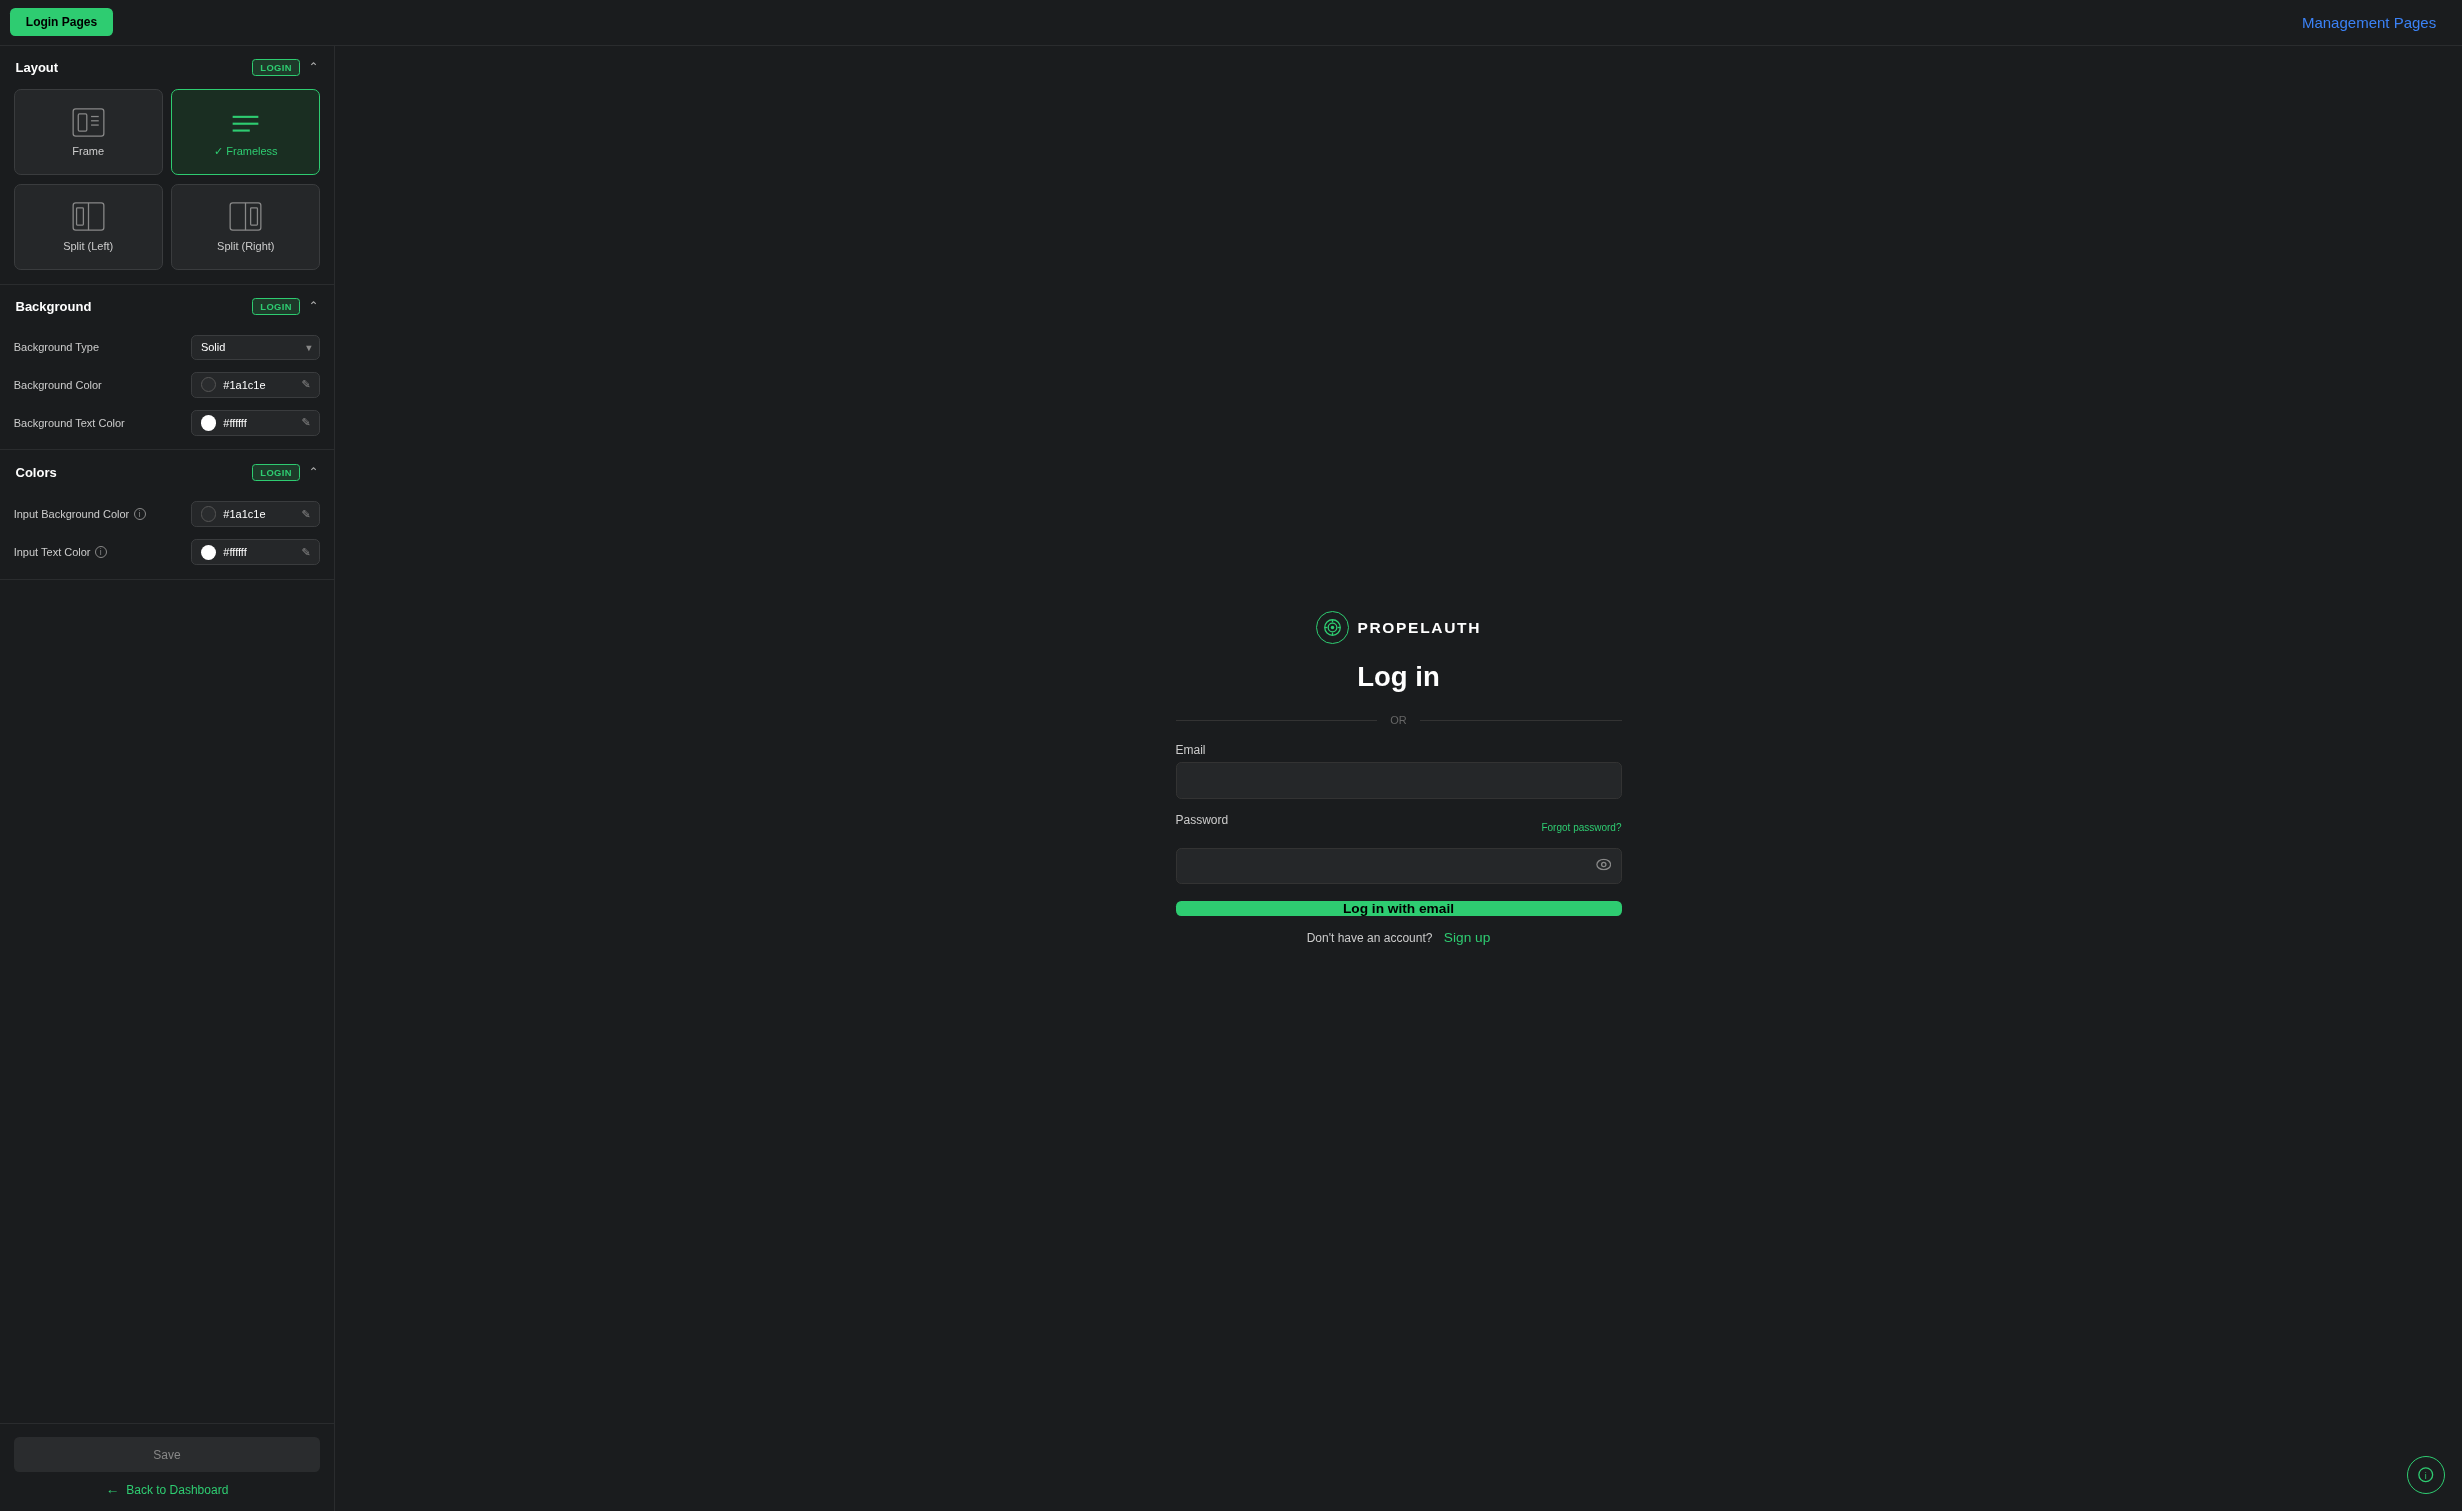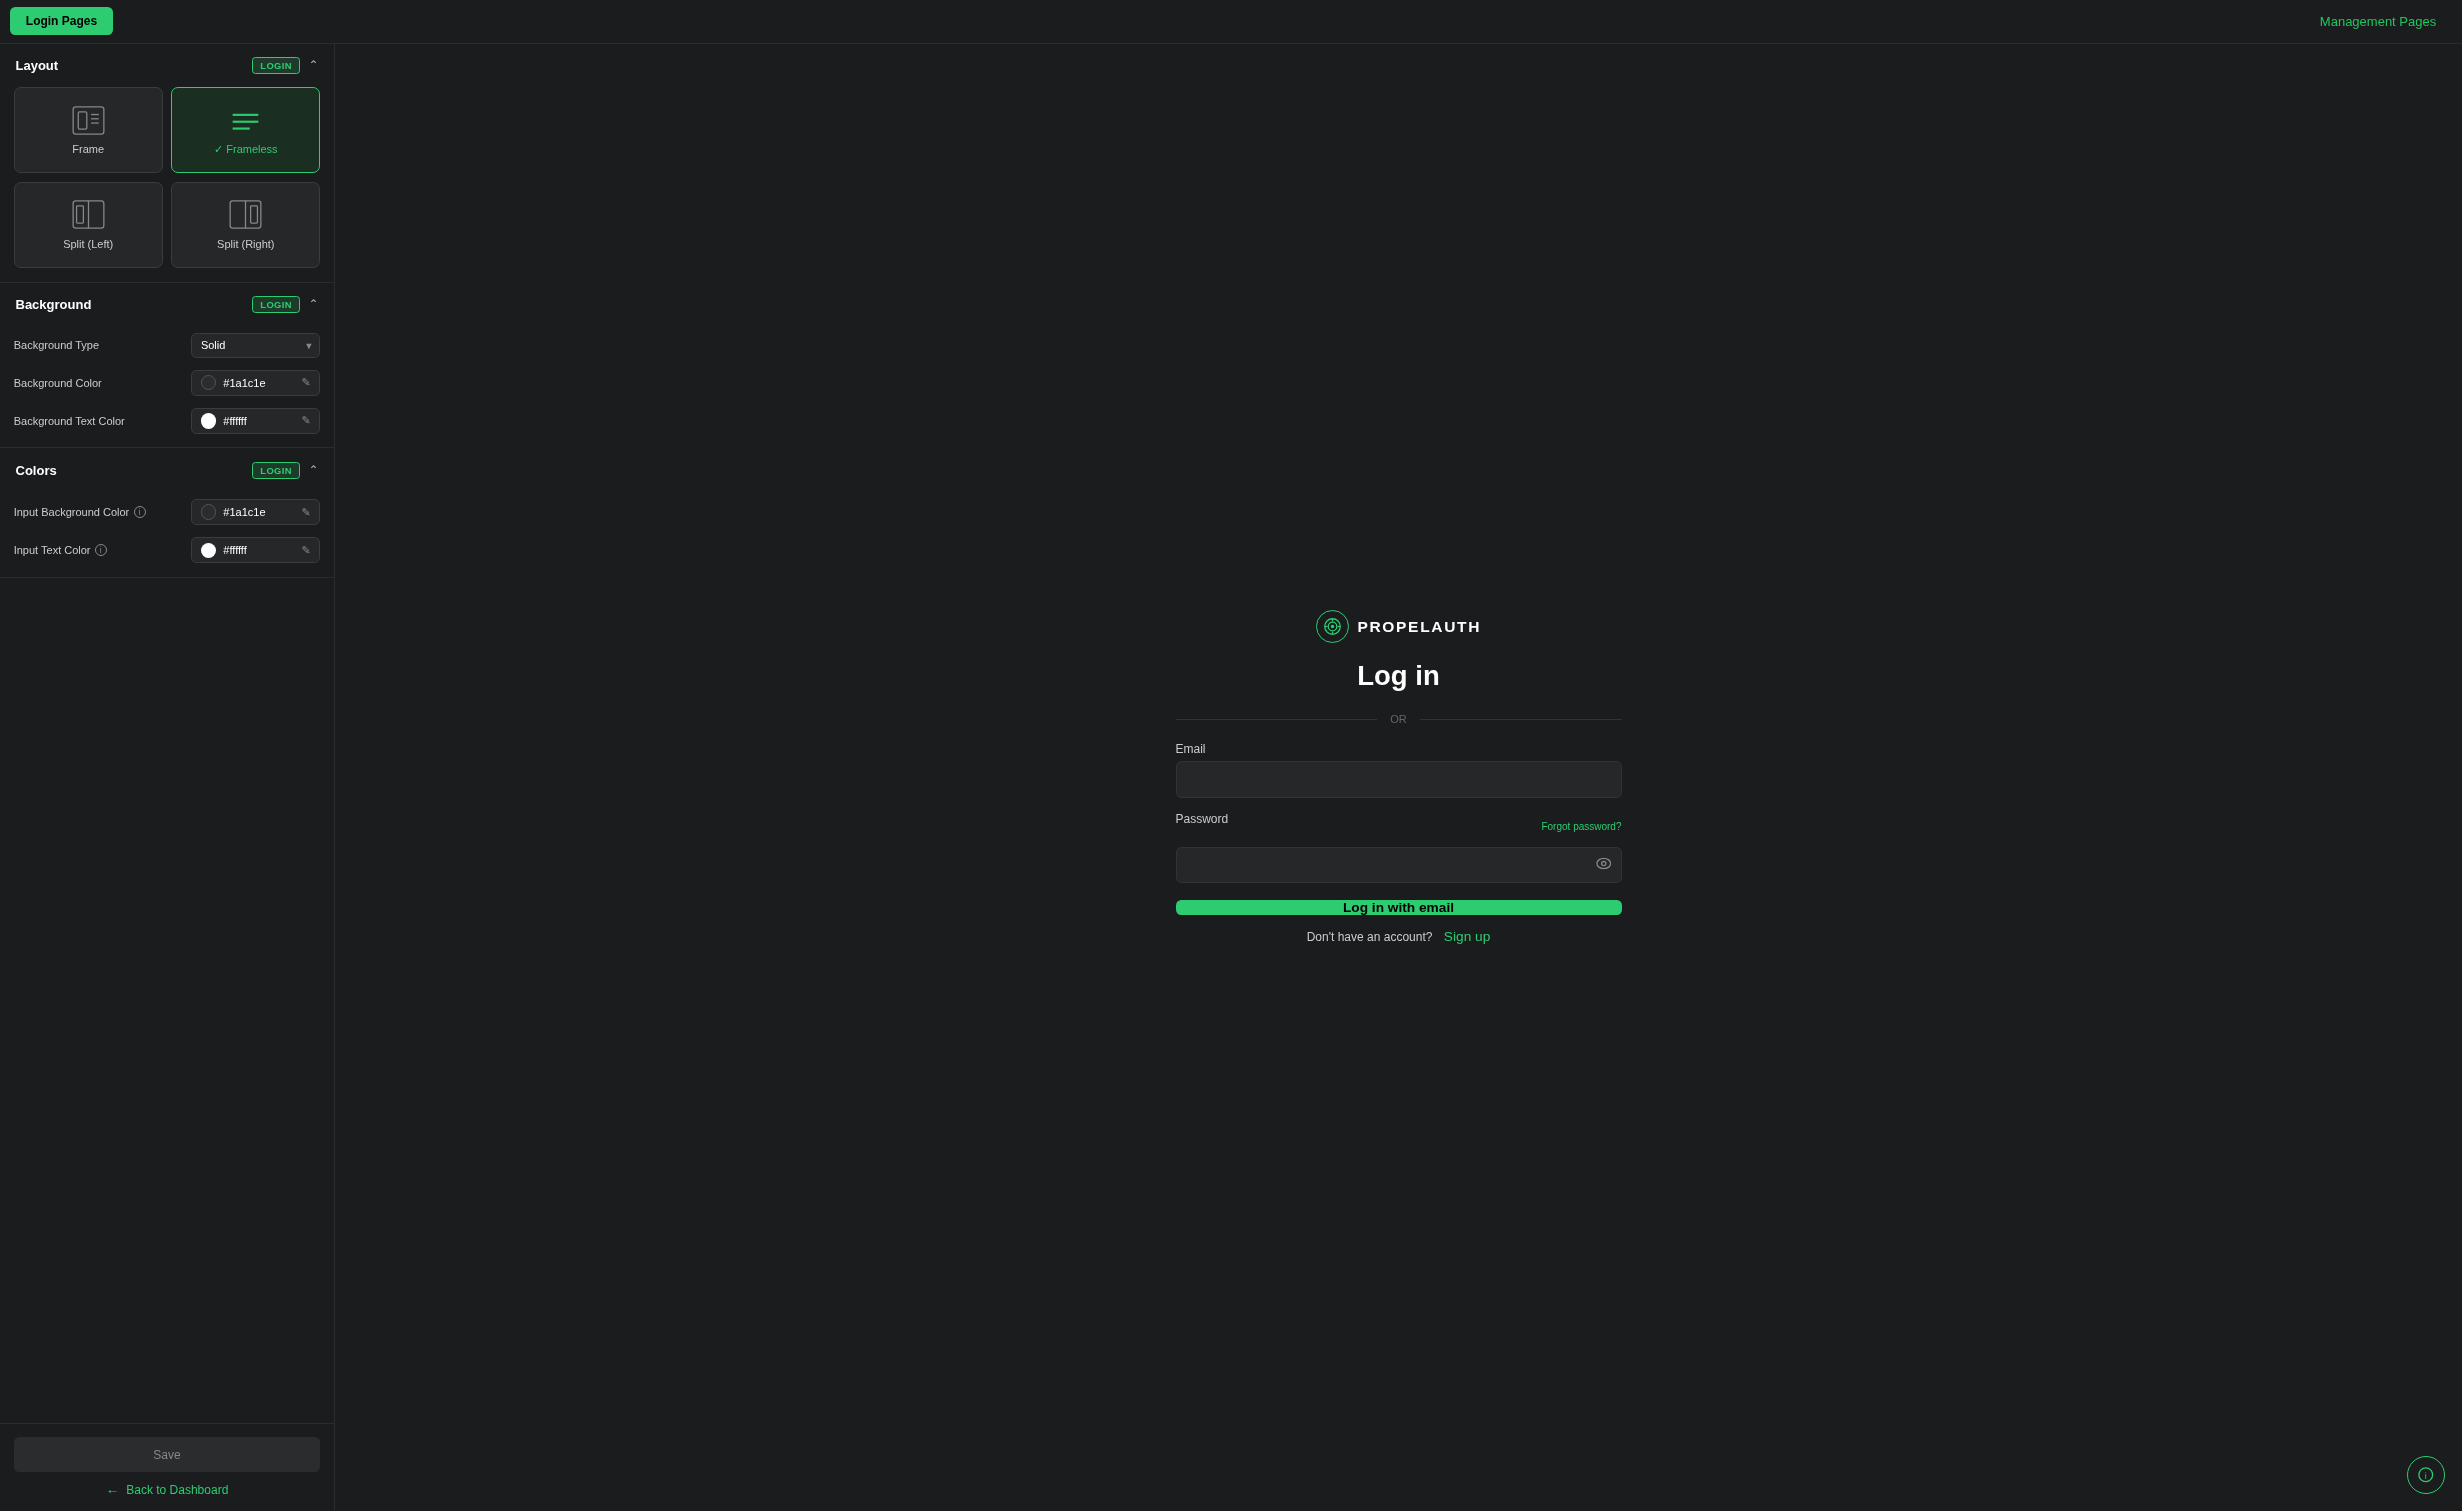--- a/index.html
+++ b/index.html
@@ -32,24 +32,24 @@
       border: none;
       border-radius: 5.2px;
       padding: 6.9px 15.5px;
       font-weight: 600;
       font-size: 12px;
       cursor: pointer;
     }
 
     .nav-btn-inactive {
       background: transparent;
-      color: #22c55e;
+      color: #3b82f6;
       border: none;
       padding: 6.9px 15.5px;
-      font-size: 13px;
+      font-size: 15px;
       cursor: pointer;
     }
 
     
     .main-layout {
       display: flex;
       flex: 1;
       overflow: hidden;
     }
 

